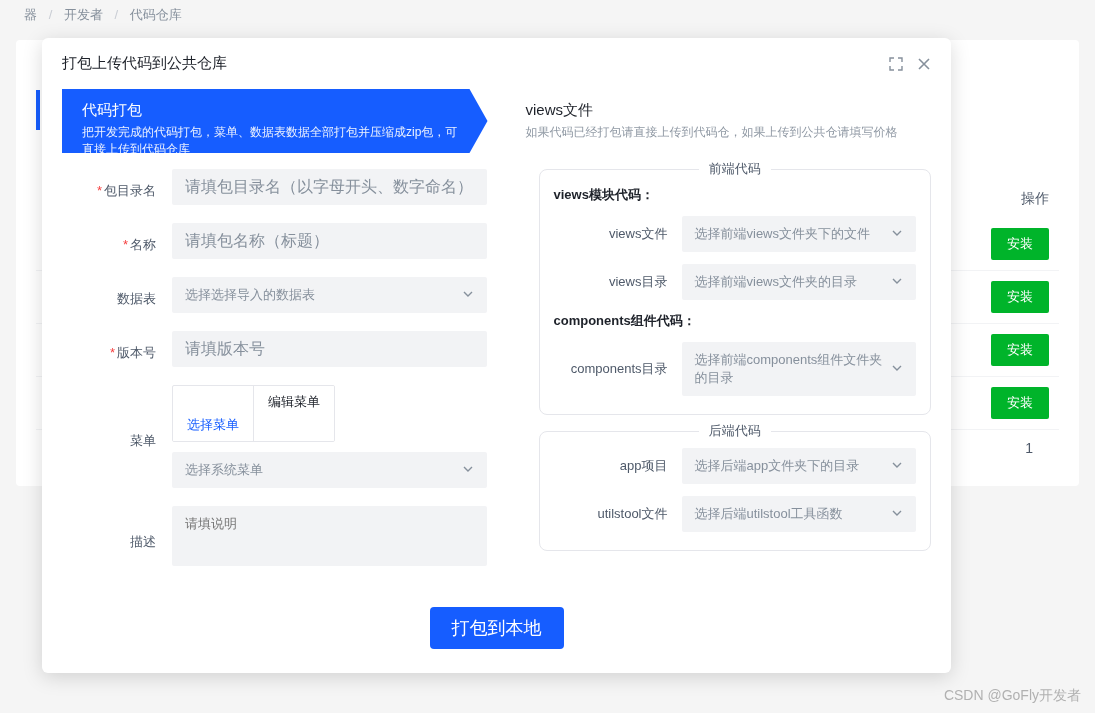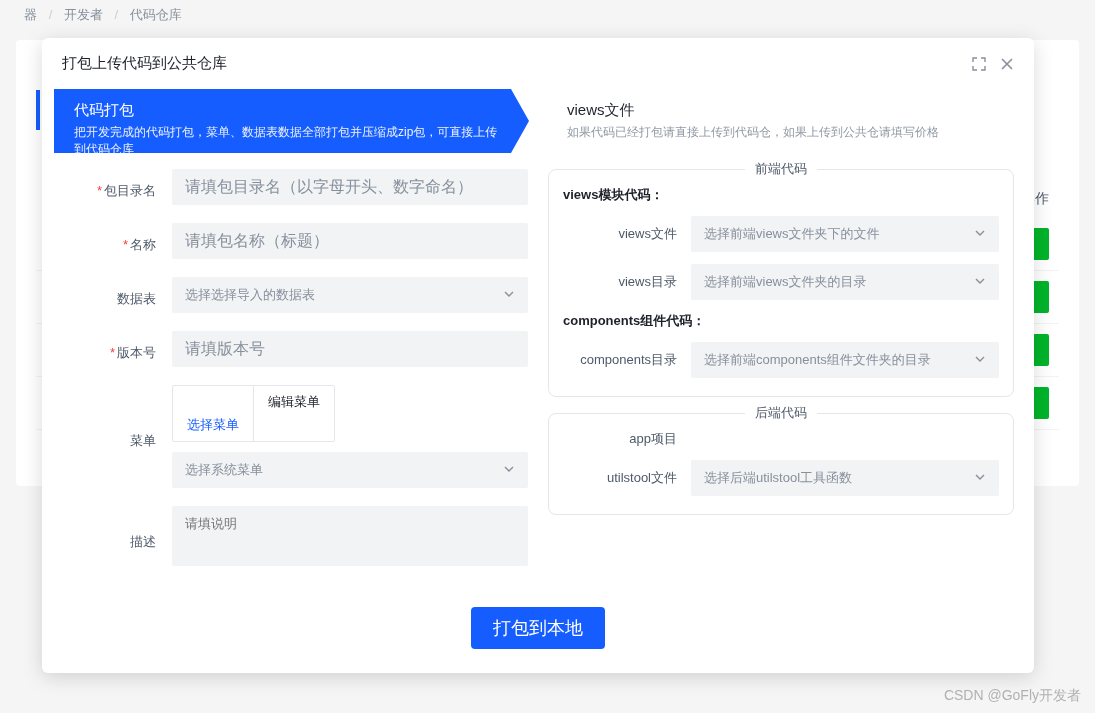--- a/index.html
+++ b/index.html
@@ -67,42 +67,42 @@
     }
     .modal-mask {
       position: absolute;
       inset: 0;
       background: rgba(255,255,255,0);
     }
     .modal {
       position: absolute;
       left: 42px;
       top: 38px;
-      width: 992px;
+      width: 909px;
       background: #fff;
       border-radius: 6px;
       box-shadow: 0 4px 20px rgba(0,0,0,0.15);
     }
     .modal-header {
       display: flex;
       align-items: center;
       justify-content: space-between;
       padding: 16px 20px;
     }
     .modal-title { font-size: 15px; color: #1d2129; }
     .modal-icons { display: flex; gap: 14px; align-items: center; }
     .icon-btn {
       color: #86909c;
       cursor: pointer;
       display: flex;
       align-items: center;
     }
     .steps {
       display: flex;
-      margin: 0 12px;
+      margin: 0 20px;
       height: 64px;
     }
     .step {
       flex: 1;
       padding: 12px 20px;
       position: relative;
     }
     .step-active {
       background: #165dff;
       color: #fff;
@@ -195,20 +195,21 @@
       background: #fff;
     }
     .tab-active { color: #165dff; margin-top: 23px; }
     .tab + .tab { border-left: 1px solid #e5e6eb; }
     .fieldset {
       border: 1px solid #e5e6eb;
       border-radius: 8px;
       padding: 16px 14px 6px;
       margin-bottom: 16px;
       position: relative;
+      margin-left: 32px;
     }
     .fieldset-legend {
       position: absolute;
       top: -10px;
       left: 50%;
       transform: translateX(-50%);
       background: #fff;
       padding: 0 10px;
       font-size: 13px;
       color: #4e5969;
@@ -397,20 +398,28 @@
                   </svg></span>
             </div>
           </div>
         </div>
       </div>
 
       <div class="fieldset">
         <div class="fieldset-legend">后端代码</div>
         <div class="fs-row">
           <div class="fs-label">app项目</div>
+          <div class="form-control">
+            <div class="select">
+              <span>选择后端app文件夹下的目录</span>
+              <span class="chev"><svg width="12" height="12" viewBox="0 0 12 12" fill="none" stroke="currentColor" stroke-width="1.4">
+                    <path d="M2 4l4 4 4-4"></path>
+                  </svg></span>
+            </div>
+          </div>
         </div>
         <div class="fs-row">
           <div class="fs-label">utilstool文件</div>
           <div class="form-control">
             <div class="select">
               <span>选择后端utilstool工具函数</span>
               <span class="chev"><svg width="12" height="12" viewBox="0 0 12 12" fill="none" stroke="currentColor" stroke-width="1.4">
                     <path d="M2 4l4 4 4-4"></path>
                   </svg></span>
             </div>

